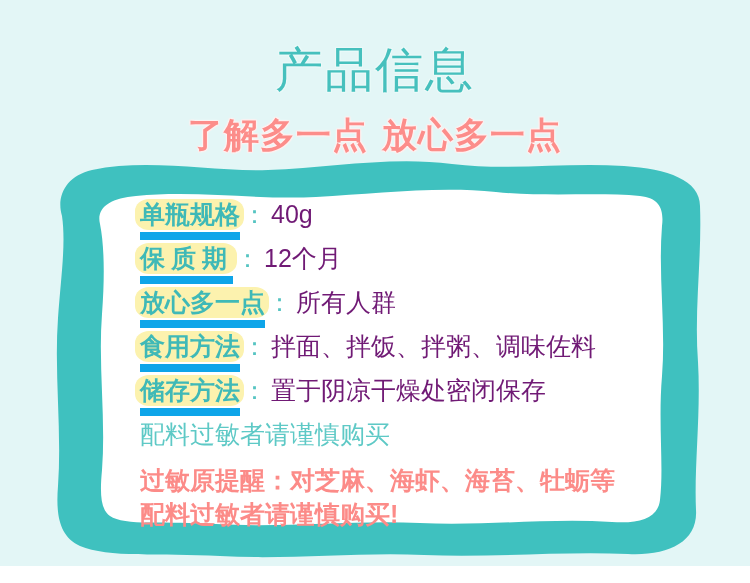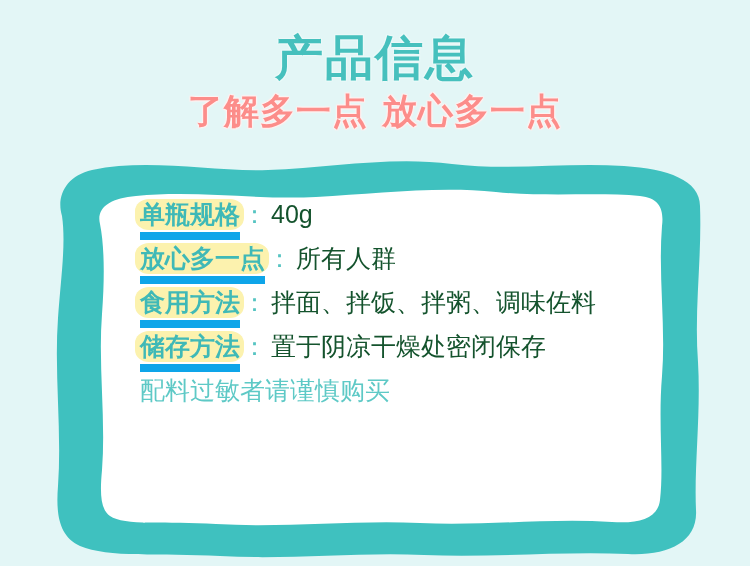--- a/index.html
+++ b/index.html
@@ -34,25 +34,25 @@
 
   
   #header {
     position: absolute;
     left: 0;
     top: 0;
     width: 750px;
     text-align: center;
   }
   #main-title {
-    margin: 0;
+    margin: 12px;
     padding-top: 31px;
     font-size: 48px;
     line-height: 54px;
-    font-weight: bold;
+    font-weight: normal;
     color: #46c0bd;
     letter-spacing: 2px;
     text-shadow:
        0 0  2px #f2fbfb,
        1px 1px 0 #eaf9f8,
       -1px 1px 0 #eaf9f8,
        1px -1px 0 #eaf9f8,
       -1px -1px 0 #eaf9f8;
   }
   #sub-title {
@@ -131,21 +131,21 @@
     color: #55c4c2;
     padding: 0 4px 0 2px;
     vertical-align: top;
   }
   .value {
     position: relative;
     z-index: 1;
     display: inline-block;
     font-size: 25px;
     line-height: 36px;
-    color: #14532d;
+    color: #701a75;
     vertical-align: top;
     text-align: right;
   }
   .plain-row {
     position: relative;
     height: 44px;
     white-space: nowrap;
   }
   .plain-text {
     font-size: 25px;
@@ -221,20 +221,26 @@
 
   <div id="info-list">
 
     <div class="info-row">
       <span class="hl-wrap">
         <span class="blob"></span>
         <span class="label">单瓶规格</span>
       </span><span class="colon">：</span><span class="value">40g</span>
     </div>
 
+    <div class="info-row">
+      <span class="hl-wrap">
+        <span class="blob"></span>
+        <span class="label spaced">保质期</span>
+      </span><span class="colon">：</span><span class="value">12个月</span>
+    </div>
 
     <div class="info-row">
       <span class="hl-wrap">
         <span class="blob"></span>
         <span class="label">放心多一点</span>
       </span><span class="colon">：</span><span class="value">所有人群</span>
     </div>
 
     <div class="info-row">
       <span class="hl-wrap">
@@ -249,14 +255,18 @@
         <span class="label">储存方法</span>
       </span><span class="colon">：</span><span class="value">置于阴凉干燥处密闭保存</span>
     </div>
 
     <div class="plain-row">
       <span class="plain-text">配料过敏者请谨慎购买</span>
     </div>
 
   </div>
 
+  <div id="allergen">
+    <div class="warn-line">过敏原提醒：对芝麻、海虾、海苔、牡蛎等</div>
+    <div class="warn-line">配料过敏者请谨慎购买!</div>
+  </div>
 
 </div>
 
 </body></html>

